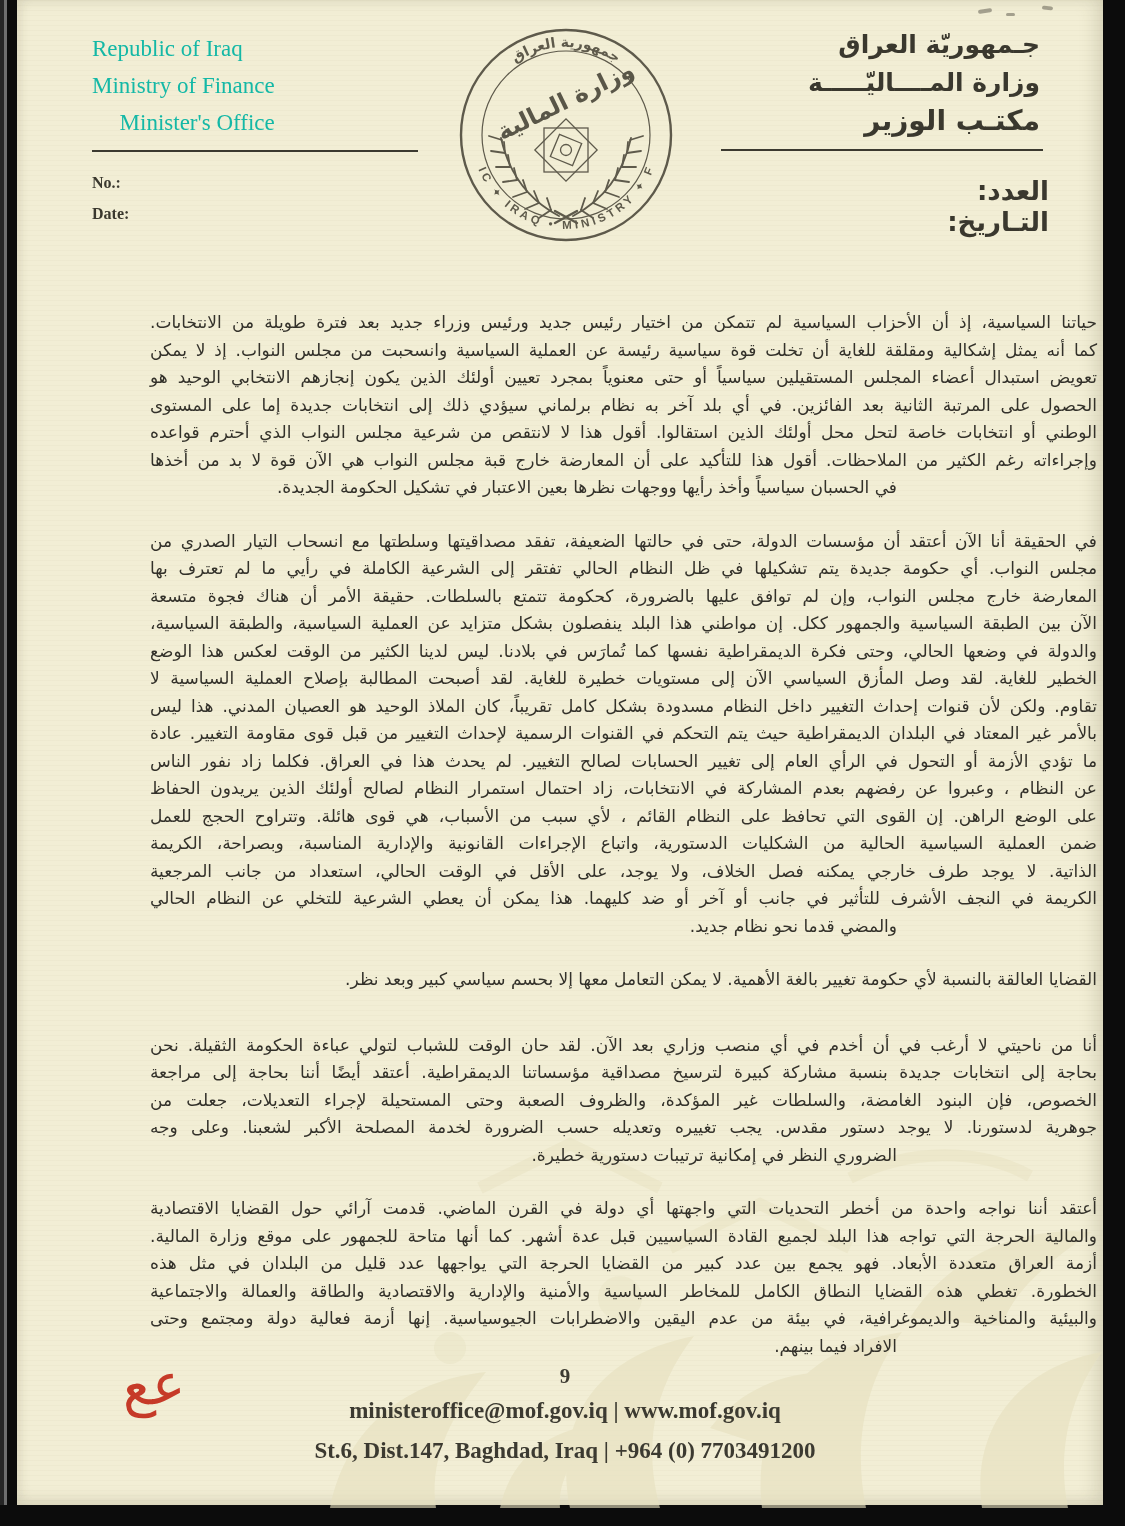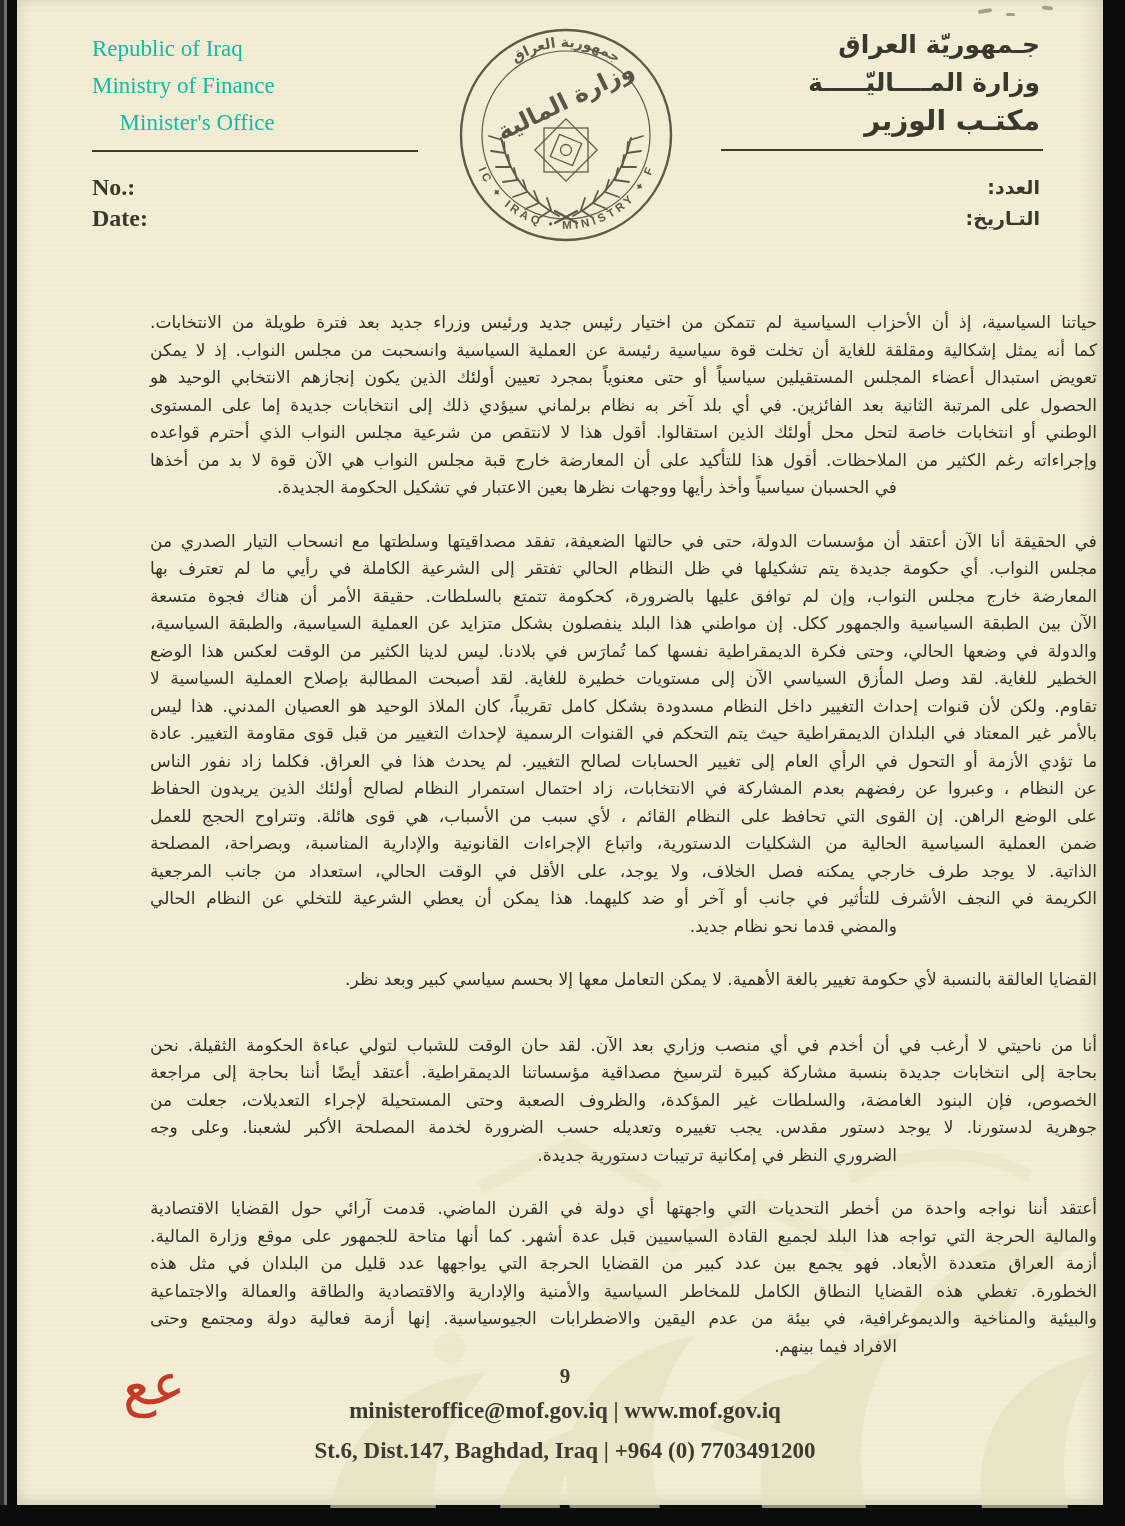--- a/index.html
+++ b/index.html
@@ -27,22 +27,22 @@
   .hdr-en{position:absolute;left:92px;top:30px;color:#14b8a6;
     font-family:"Liberation Serif","DejaVu Serif",serif;font-size:23px;line-height:37px;}
   .hdr-en .b3{font-weight:normal;text-align:right;}
   .hdr-ar{position:absolute;right:85px;top:26px;color:#3a382e;text-align:right;direction:rtl;
     font-family:"DejaVu Sans",sans-serif;font-weight:bold;font-size:25px;line-height:38px;}
   .hdr-ar .b3{font-size:28px;}
   .rule{position:absolute;height:0;border-top:2px solid #3c3a30;}
   .rule-left{left:92px;top:150px;width:326px;}
   .rule-right{left:721px;top:149px;width:322px;}
   .lbl{position:absolute;color:#3a382e;}
-  .lbl-en{font-family:"Liberation Serif","DejaVu Serif",serif;font-size:24px;font-weight:bold;left:92px;}
-  .lbl-ar{font-family:"DejaVu Sans",sans-serif;font-size:19px;font-weight:bold;right:85px;direction:rtl;}
+  .lbl-en{font-family:"Liberation Serif","DejaVu Serif",serif;font-size:16px;font-weight:bold;left:92px;}
+  .lbl-ar{font-family:"DejaVu Sans",sans-serif;font-size:26px;font-weight:bold;right:76px;direction:rtl;}
   .no-en{top:174px;} .date-en{top:205px;}
   .no-ar{top:176px;} .date-ar{top:207px;}
 
   
   .seal{position:absolute;left:451px;top:20px;width:230px;height:230px;opacity:.88;}
 
   
   .body-text{
     position:absolute;left:150px;top:309px;width:947px;z-index:2;
     direction:rtl;color:#33312a;
@@ -194,34 +194,34 @@
       <div class="line">مجلس النواب. أي حكومة جديدة يتم تشكيلها في ظل النظام الحالي تفتقر إلى الشرعية الكاملة في رأيي ما لم تعترف بها</div>
       <div class="line">المعارضة خارج مجلس النواب، وإن لم توافق عليها بالضرورة، كحكومة تتمتع بالسلطات. حقيقة الأمر أن هناك فجوة متسعة</div>
       <div class="line">الآن بين الطبقة السياسية والجمهور ككل. إن مواطني هذا البلد ينفصلون بشكل متزايد عن العملية السياسية، والطبقة السياسية،</div>
       <div class="line">والدولة في وضعها الحالي، وحتى فكرة الديمقراطية نفسها كما تُمارَس في بلادنا. ليس لدينا الكثير من الوقت لعكس هذا الوضع</div>
       <div class="line">الخطير للغاية. لقد وصل المأزق السياسي الآن إلى مستويات خطيرة للغاية. لقد أصبحت المطالبة بإصلاح العملية السياسية لا</div>
       <div class="line">تقاوم. ولكن لأن قنوات إحداث التغيير داخل النظام مسدودة بشكل كامل تقريباً، كان الملاذ الوحيد هو العصيان المدني. هذا ليس</div>
       <div class="line">بالأمر غير المعتاد في البلدان الديمقراطية حيث يتم التحكم في القنوات الرسمية لإحداث التغيير من قبل قوى مقاومة التغيير. عادة</div>
       <div class="line">ما تؤدي الأزمة أو التحول في الرأي العام إلى تغيير الحسابات لصالح التغيير. لم يحدث هذا في العراق. فكلما زاد نفور الناس</div>
       <div class="line">عن النظام ، وعبروا عن رفضهم بعدم المشاركة في الانتخابات، زاد احتمال استمرار النظام لصالح أولئك الذين يريدون الحفاظ</div>
       <div class="line">على الوضع الراهن. إن القوى التي تحافظ على النظام القائم ، لأي سبب من الأسباب، هي قوى هائلة. وتتراوح الحجج للعمل</div>
-      <div class="line">ضمن العملية السياسية الحالية من الشكليات الدستورية، واتباع الإجراءات القانونية والإدارية المناسبة، وبصراحة، المصلحة</div>
+      <div class="line">ضمن العملية السياسية الحالية من الشكليات الدستورية، واتباع الإجراءات القانونية والإدارية المناسبة، وبصراحة، الكريمة</div>
       <div class="line">الذاتية. لا يوجد طرف خارجي يمكنه فصل الخلاف، ولا يوجد، على الأقل في الوقت الحالي، استعداد من جانب المرجعية</div>
       <div class="line">الكريمة في النجف الأشرف للتأثير في جانب أو آخر أو ضد كليهما. هذا يمكن أن يعطي الشرعية للتخلي عن النظام الحالي</div>
       <div class="line last-indent">والمضي قدما نحو نظام جديد.</div>
     </div>
     <div class="para gap-lg">
       <div class="line last-flush">القضايا العالقة بالنسبة لأي حكومة تغيير بالغة الأهمية. لا يمكن التعامل معها إلا بحسم سياسي كبير وبعد نظر.</div>
     </div>
     <div class="para">
       <div class="line">أنا من ناحيتي لا أرغب في أن أخدم في أي منصب وزاري بعد الآن. لقد حان الوقت للشباب لتولي عباءة الحكومة الثقيلة. نحن</div>
       <div class="line">بحاجة إلى انتخابات جديدة بنسبة مشاركة كبيرة لترسيخ مصداقية مؤسساتنا الديمقراطية. أعتقد أيضًا أننا بحاجة إلى مراجعة</div>
       <div class="line">الخصوص، فإن البنود الغامضة، والسلطات غير المؤكدة، والظروف الصعبة وحتى المستحيلة لإجراء التعديلات، جعلت من</div>
       <div class="line">جوهرية لدستورنا. لا يوجد دستور مقدس. يجب تغييره وتعديله حسب الضرورة لخدمة المصلحة الأكبر لشعبنا. وعلى وجه</div>
-      <div class="line last-indent">الضروري النظر في إمكانية ترتيبات دستورية جديدة.</div>
+      <div class="line last-indent">الضروري النظر في إمكانية ترتيبات دستورية خطيرة.</div>
     </div>
     <div class="para">
       <div class="line">أعتقد أننا نواجه واحدة من أخطر التحديات التي واجهتها أي دولة في القرن الماضي. قدمت آرائي حول القضايا الاقتصادية</div>
       <div class="line">والمالية الحرجة التي تواجه هذا البلد لجميع القادة السياسيين قبل عدة أشهر. كما أنها متاحة للجمهور على موقع وزارة المالية.</div>
       <div class="line">أزمة العراق متعددة الأبعاد. فهو يجمع بين عدد كبير من القضايا الحرجة التي يواجهها عدد قليل من البلدان في مثل هذه</div>
       <div class="line">الخطورة. تغطي هذه القضايا النطاق الكامل للمخاطر السياسية والأمنية والإدارية والاقتصادية والطاقة والعمالة والاجتماعية</div>
       <div class="line">والبيئية والمناخية والديموغرافية، في بيئة من عدم اليقين والاضطرابات الجيوسياسية. إنها أزمة فعالية دولة ومجتمع وحتى</div>
       <div class="line last-indent">الافراد فيما بينهم.</div>
     </div>
   </div>

